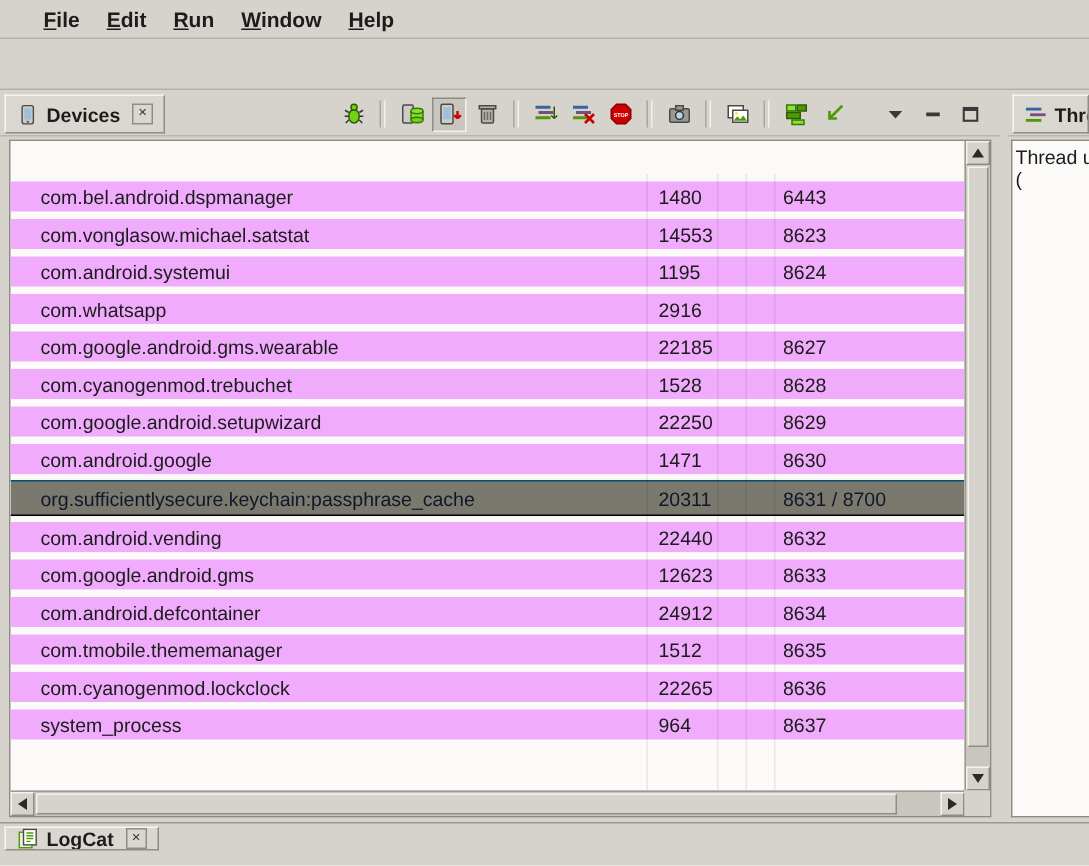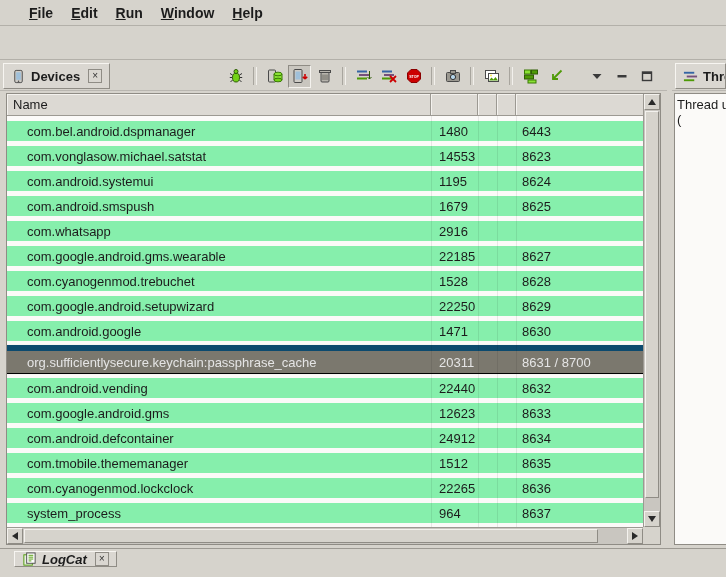--- a/index.html
+++ b/index.html
@@ -37,22 +37,22 @@
   .tsep{width:2px;height:18px;border-left:1px solid #a8a59e;border-right:1px solid #f2f0ec;margin:0 5px;}
   .tspacer{width:16px;}
 
   
   .table-wrap{position:relative;flex:1;margin:2px 6px 3px 6px;border:1px solid #8f8c85;background:#fbfaf8;overflow:hidden;}
   .thead{position:absolute;top:0;left:0;right:17px;height:22px;display:flex;background:#dcd9d3;box-sizing:border-box;border-bottom:1px solid #9c9992;}
   .hc{box-sizing:border-box;border-right:1px solid #9c9992;box-shadow:inset 1px 1px 0 #f4f2ee;
       padding:3px 0 0 6px;font-size:13px;overflow:hidden;white-space:nowrap;}
   .hc.name{width:424px;} .hc.pid{width:47px;} .hc.c3{width:19px;} .hc.c4{width:19px;} .hc.port{flex:1;border-right:none;}
   .tbody{position:absolute;top:22px;bottom:17px;left:0;right:17px;overflow:hidden;padding-top:5px;}
-  .trow{height:20px;margin-bottom:5px;display:flex;align-items:center;background:#86efac;font-size:13px;}
-  .trow.selected{background:#7b786e;color:#e5e5e5;border-top:6px solid #0c4a6e;border-bottom:1px solid #000;
+  .trow{height:20px;margin-bottom:5px;display:flex;align-items:center;background:#f0abfc;font-size:13px;}
+  .trow.selected{background:#7b786e;color:#0f172a;border-top:1px solid #0c4a6e;border-bottom:1px solid #000;
                  height:22px;margin-top:-1px;margin-bottom:4px;box-shadow:0 1px 0 #f6f5f2,0 -1px 0 #f6f5f2;}
   .cell{box-sizing:border-box;overflow:hidden;white-space:nowrap;}
   .cell.cname{width:424px;padding-left:20px;}
   .cell.cpid{width:47px;padding-left:8px;}
   .cell.c3{width:19px;} .cell.c4{width:19px;}
   .cell.cport{flex:1;padding-left:6px;}
   .vline{position:absolute;top:0;bottom:0;width:1px;background:rgba(0,0,0,0.08);}
   .v1{left:424px;} .v2{left:471px;} .v3{left:490px;} .v4{left:509px;}
 
   
@@ -75,21 +75,21 @@
   .tri-left{border-top:4px solid transparent;border-bottom:4px solid transparent;border-right:6px solid #2a2a2a;}
   .tri-right{border-top:4px solid transparent;border-bottom:4px solid transparent;border-left:6px solid #2a2a2a;}
 
   
   .threads-content{flex:1;margin:2px 0 3px 2px;border:1px solid #8f8c85;border-right:none;background:#fbfaf8;
                    font-size:13px;padding:3px 2px;white-space:nowrap;overflow:hidden;box-sizing:border-box;}
 
   
   #bottombar{position:absolute;left:0;bottom:0;width:726px;height:29px;background:#d6d3cc;
              border-top:1px solid #9c9992;display:flex;align-items:flex-start;box-sizing:border-box;}
-  #bottombar .ctab{height:16px;margin-top:2px;margin-left:14px;font-style:italic;}
+  #bottombar .ctab{height:16px;margin-top:2px;margin-left:3px;}
 </style>
 </head>
 <body>
 
 <div id="screen">
 
   <div id="menubar">
       <span class="menu-item">File</span>
       <span class="menu-item">Edit</span>
       <span class="menu-item">Run</span>
@@ -215,27 +215,20 @@
             <span class="tbtn">
               <svg width="12" height="12" viewBox="0 0 12 12">
                 <rect x="1.5" y="2" width="9" height="8.5" fill="none" stroke="#3a3a3a" stroke-width="1.4"></rect>
                 <path d="M1.5 3h9" stroke="#3a3a3a" stroke-width="2"></path>
               </svg>
             </span>
           </div>
       </div>
 
       <div class="table-wrap">
-        <div class="thead">
-          <div class="hc name">Name</div>
-          <div class="hc pid"></div>
-          <div class="hc c3"></div>
-          <div class="hc c4"></div>
-          <div class="hc port"></div>
-        </div>
 
         <div class="tbody">
           <div class="vline v1"></div>
           <div class="vline v2"></div>
           <div class="vline v3"></div>
           <div class="vline v4"></div>
         <div class="trow">
               <span class="cell cname">com.bel.android.dspmanager</span>
               <span class="cell cpid">1480</span>
               <span class="cell c3"></span>
@@ -248,27 +241,20 @@
               <span class="cell c3"></span>
               <span class="cell c4"></span>
               <span class="cell cport">8623</span>
             </div>
             <div class="trow">
               <span class="cell cname">com.android.systemui</span>
               <span class="cell cpid">1195</span>
               <span class="cell c3"></span>
               <span class="cell c4"></span>
               <span class="cell cport">8624</span>
-            </div>
-            <div class="trow">
-              <span class="cell cname">com.android.smspush</span>
-              <span class="cell cpid">1679</span>
-              <span class="cell c3"></span>
-              <span class="cell c4"></span>
-              <span class="cell cport">8625</span>
             </div>
             <div class="trow">
               <span class="cell cname">com.whatsapp</span>
               <span class="cell cpid">2916</span>
               <span class="cell c3"></span>
               <span class="cell c4"></span>
             </div>
             <div class="trow">
               <span class="cell cname">com.google.android.gms.wearable</span>
               <span class="cell cpid">22185</span>

